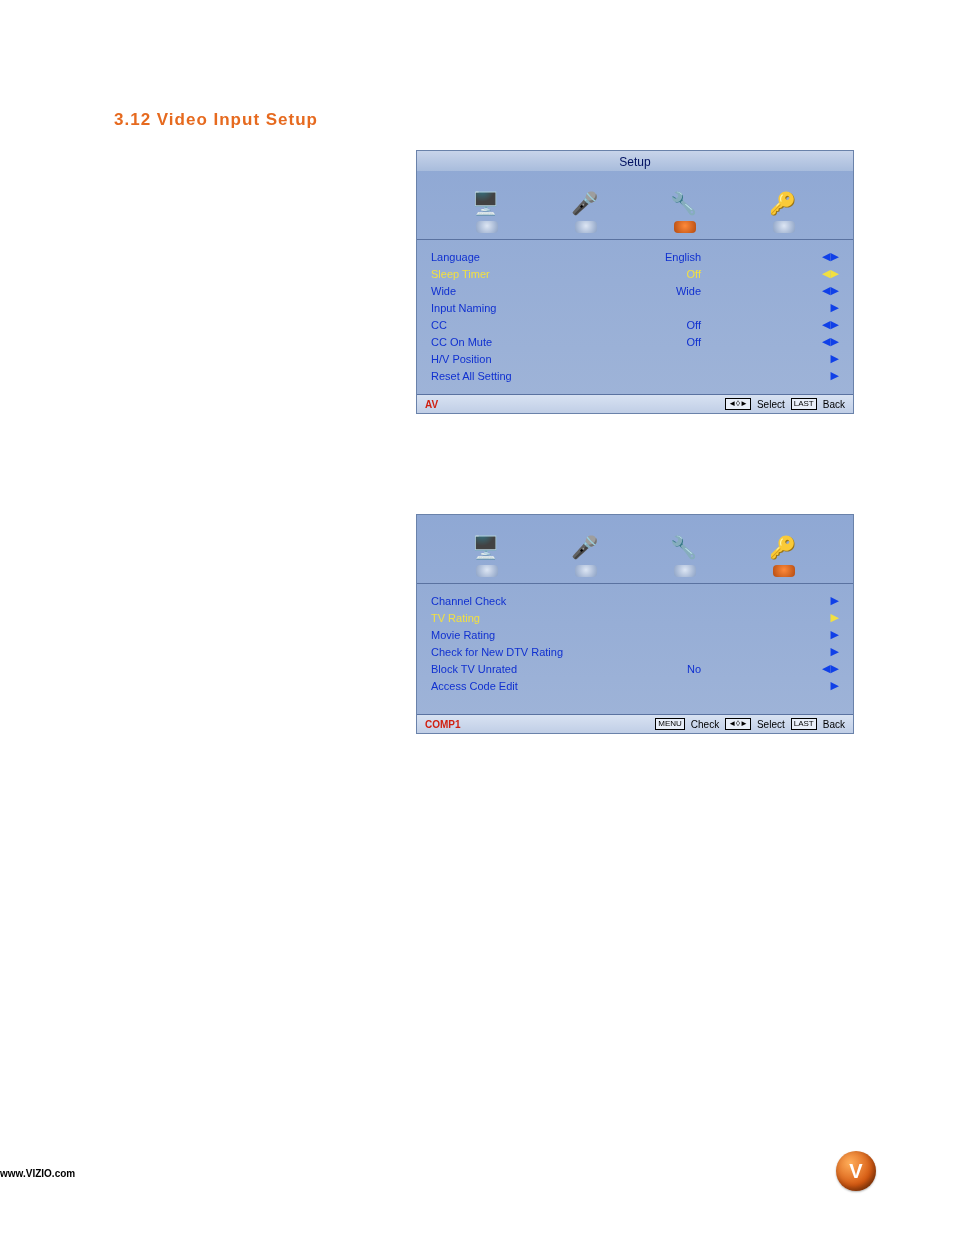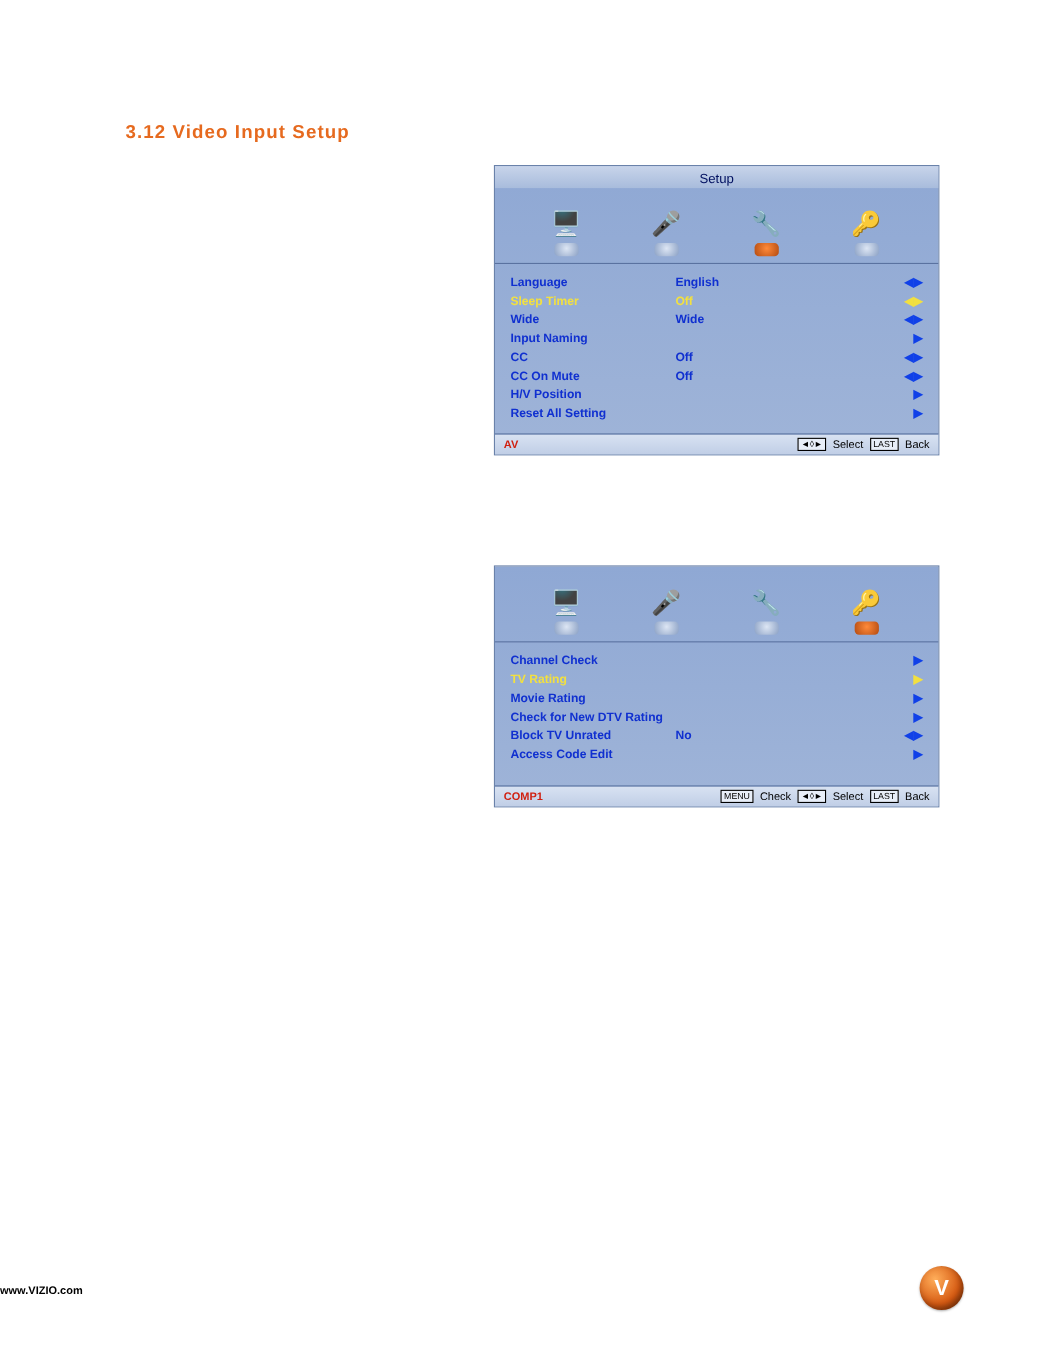--- a/index.html
+++ b/index.html
@@ -20,21 +20,21 @@
     font-weight: 900;
     letter-spacing: 1px;
     margin-bottom: 20px;
   }
   .osd-wrap {
     display: flex;
     justify-content: flex-end;
     margin-bottom: 100px;
   }
   .osd {
-    width: 405px;
+    width: 438px;
     background: linear-gradient(#8fa8d4, #9fb4d8);
     border: 1px solid #6a82aa;
     font-size: 11px;
     color: #1030d0;
   }
   .osd-title {
     text-align: center;
     color: #001060;
     font-size: 12px;
     padding: 4px 0 2px;
@@ -60,24 +60,23 @@
     border-radius: 4px;
   }
   .tab-ind.off {
     background: radial-gradient(circle at 50% 40%, #dde6f4, #8aa0c4);
   }
   .osd-rows { padding: 8px 10px 10px 14px; min-height: 130px; }
   .osd-row {
     display: flex;
     align-items: center;
     height: 17px;
-    font-weight: bold;
   }
   .osd-row .label { flex: 0 0 150px; }
-  .osd-row .value { flex: 0 0 120px; text-align: left; }
+  .osd-row .value { flex: 0 0 120px; text-align: right; }
   .osd-row .arrow { flex: 1; text-align: right; padding-right: 4px; color: #1040e8; }
   .osd-row.sel .label, .osd-row.sel .value, .osd-row.sel .arrow { color: #f2e040; }
   .osd-footer {
     display: flex;
     align-items: center;
     background: linear-gradient(#d8e2f2, #c0cee6);
     border-top: 1px solid #5a72a0;
     padding: 3px 8px;
     font-size: 10px;
     color: #000;

